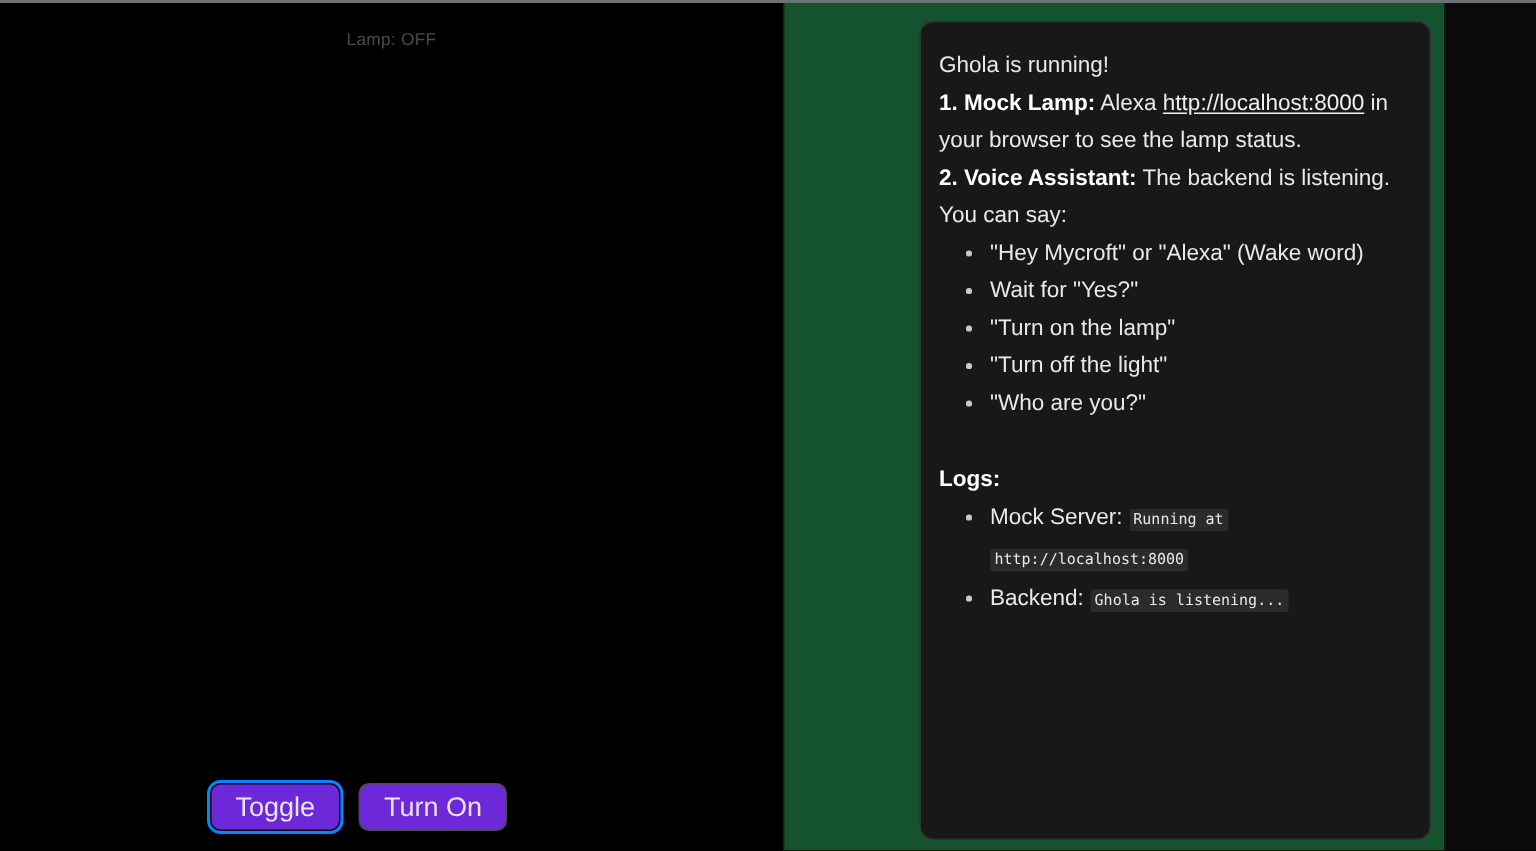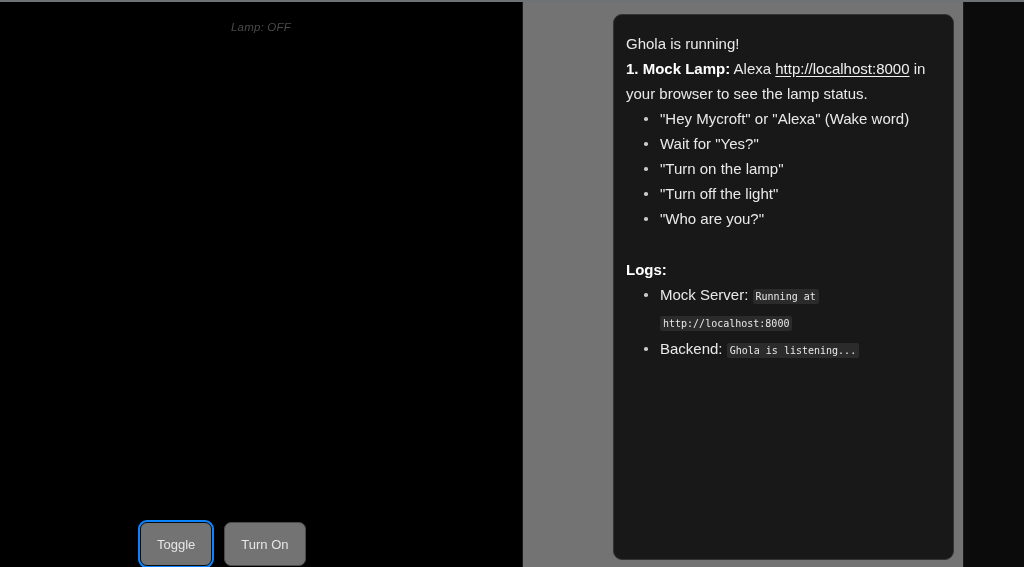--- a/index.html
+++ b/index.html
@@ -43,39 +43,38 @@
   #lamp-status {
     position: absolute;
     top: 19px;
     left: 0;
     width: 522px;
     text-align: center;
     font-size: 11.5px;
     line-height: 16px;
     color: #4a4a4a;
     letter-spacing: 0.2px;
-    font-style: italic;
   }
   #lamp-buttons {
     position: absolute;
     left: 140px;
     top: 522px;
     display: flex;
     gap: 12px;
     align-items: center;
   }
   .lamp-btn {
-    background: #737373;
+    background: #6d28d9;
     border: 1px solid #4b4b4b;
     border-radius: 7px;
     color: #e6e6e6;
-    font-size: 13px;
+    font-size: 18px;
     font-family: "Liberation Sans", sans-serif;
     line-height: 1;
-    height: 44px;
+    height: 32px;
     padding: 0 16px;
     display: flex;
     align-items: center;
     justify-content: center;
     box-sizing: border-box;
     cursor: pointer;
   }
   .lamp-btn.focused {
     border-color: #0a0a0a;
     box-shadow: 0 0 0 2px #0a84ff;
@@ -92,21 +91,21 @@
     background: #1c1c1c;
     z-index: 20;
   }
 
   
   #output-pane {
     position: relative;
     width: 441px;
     height: 567px;
     flex: 0 0 441px;
-    background: #737373;
+    background: #14532d;
     overflow: hidden;
   }
   #outer-right-gutter {
     position: absolute;
     left: 963px;
     top: 2px;
     width: 61px;
     height: 565px;
     background: #0b0b0b;
     border-left: 1px solid #1b1b1b;
@@ -206,20 +205,21 @@
   <div id="pane-divider"></div>
 
   <div id="output-pane">
 
     <div id="message-card" class="md">
 
       <p>Ghola is running!</p>
 
       <p><b>1.</b><b>&nbsp;</b><b>Mock Lamp:</b><span> Alexa </span><a href="#">http://localhost:8000</a><span> in your browser to see the lamp status.</span></p>
 
+      <p><b>2.</b><b>&nbsp;</b><b>Voice Assistant:</b><span> The backend is listening. You can say:</span></p>
 
       <ul>
         <li>"Hey Mycroft" or "Alexa" (Wake word)</li>
         <li>Wait for "Yes?"</li>
         <li>"Turn on the lamp"</li>
         <li>"Turn off the light"</li>
         <li>"Who are you?"</li>
       </ul>
 
       <p class="logs-heading">Logs:</p>

